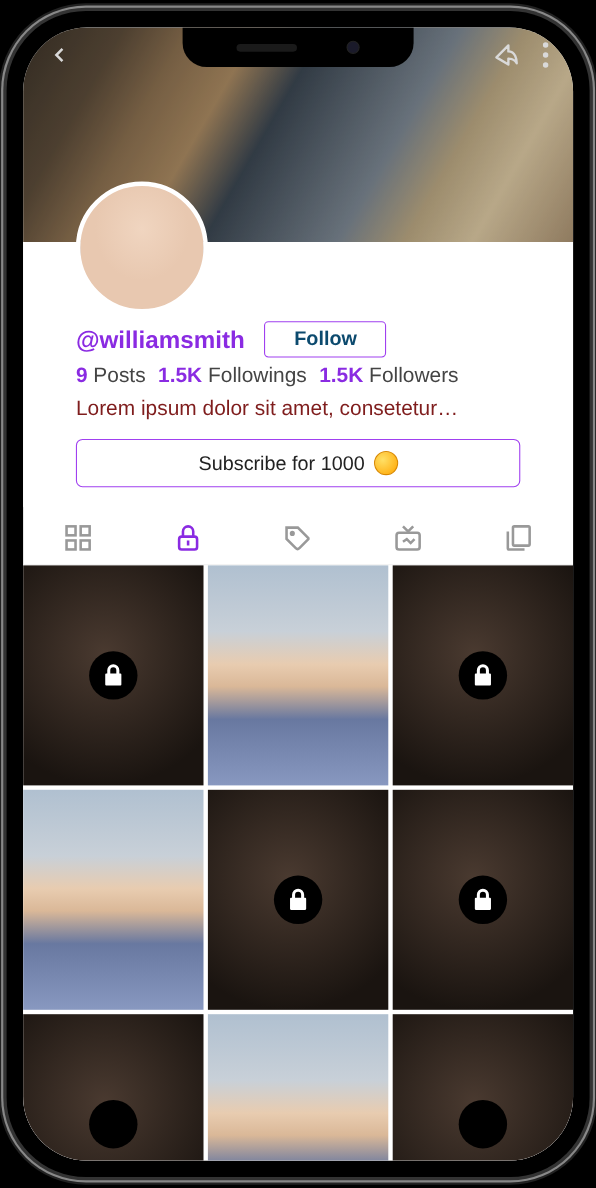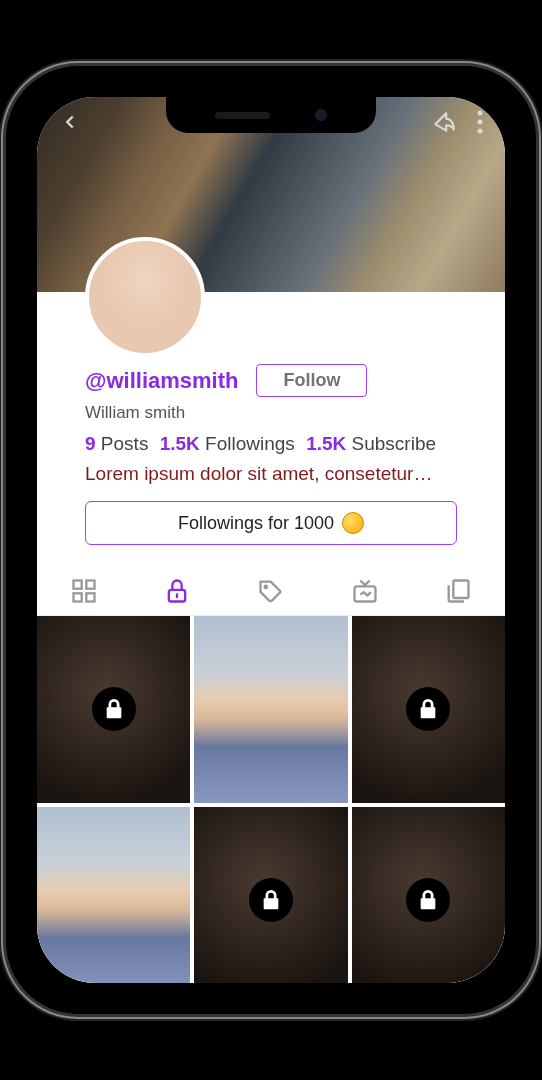--- a/index.html
+++ b/index.html
@@ -1,30 +1,30 @@
 <!DOCTYPE html>
 <html><head>
 <meta charset="utf-8">
 <style>
 *{margin:0;padding:0;box-sizing:border-box}
 body{background:#000;display:flex;justify-content:center;align-items:center;min-height:1080px;font-family:-apple-system,Helvetica,Arial,sans-serif}
-.phone{width:530px;height:948px;background:#000;border-radius:72px;padding:31px;position:relative;box-shadow:0 0 0 3px #333,0 0 0 5px #888,0 0 0 7px #222}
+.phone{width:530px;height:1060px;background:#000;border-radius:72px;padding:15px;position:relative;box-shadow:0 0 0 3px #333,0 0 0 5px #888,0 0 0 7px #222}
 .screen{width:100%;height:100%;background:#fff;border-radius:58px;overflow:hidden;position:relative}
 .notch{position:absolute;top:0;left:50%;transform:translateX(-50%);width:210px;height:36px;background:#000;border-radius:0 0 22px 22px;z-index:100;display:flex;justify-content:center;align-items:center;gap:45px}
 .speaker{width:55px;height:7px;background:#1a1a1a;border-radius:4px}
 .camera{width:12px;height:12px;background:#1a1a2a;border-radius:50%;border:1px solid #222}
 .cover{height:195px;background:linear-gradient(120deg,#3a3228 0%,#5a4a38 15%,#8a6f4f 25%,#a88860 35%,#3a4550 45%,#5a6570 55%,#7a8590 65%,#b8a580 75%,#d8c5a0 85%,#a89070 100%);position:relative;filter:brightness(0.85)}
 .topbar{position:absolute;top:12px;left:0;right:0;display:flex;justify-content:space-between;align-items:center;padding:0 22px;z-index:10}
 .topbar-left,.topbar-right{display:flex;align-items:center;gap:20px}
 .icon-btn{cursor:pointer;color:#fff;display:flex;align-items:center;justify-content:center}
 .avatar{position:absolute;top:140px;left:48px;width:120px;height:120px;border-radius:50%;background:radial-gradient(ellipse 38% 42% at 50% 35%,#f0d5c0 0%,#e8c8b0 100%),linear-gradient(180deg,#b8987a 0%,#e0c8a8 40%,#6878a0 60%,#8898c0 100%);border:4px solid #fff;z-index:5}
 .info{padding:72px 48px 18px 48px;background:#fff}
 .handle-row{display:flex;align-items:center;gap:18px;margin-bottom:6px}
 .handle{font-size:22px;font-weight:700;color:#8a2be2}
-.follow-btn{border:1.5px solid #a040f0;color:#737373;background:#fff;padding:5px 26px;border-radius:4px;font-size:18px;font-weight:600;cursor:pointer}
+.follow-btn{border:1.5px solid #a040f0;color:#0c4a6e;background:#fff;padding:5px 26px;border-radius:4px;font-size:18px;font-weight:600;cursor:pointer}
 .name{font-size:17px;color:#555;margin-bottom:10px}
 .stats{font-size:19px;margin-bottom:8px}
 .stat-n{color:#8a2be2;font-weight:700}
 .stat-l{color:#444;margin-right:6px}
 .bio{font-size:19px;color:#7f1d1d;margin-bottom:16px}
 .actions{display:flex;gap:14px}
 .act-btn{flex:1;border:1.5px solid #a040f0;background:#fff;padding:10px;border-radius:6px;font-size:18px;font-weight:500;color:#222;cursor:pointer;display:flex;justify-content:center;align-items:center;gap:8px}
 .coin{width:22px;height:22px;border-radius:50%;background:radial-gradient(circle at 35% 35%,#ffe066,#ffa500);border:1.5px solid #d88800}
 .tabs{display:flex;justify-content:space-around;padding:14px 0 10px;border-bottom:1px solid #eee}
 .tab{cursor:pointer;color:#999;display:flex;align-items:center}
@@ -71,33 +71,32 @@
   </div>
 </div>
 
 <div class="avatar"></div>
 
 <div class="info">
   <div class="handle-row">
     <span class="handle">@williamsmith</span>
     <button class="follow-btn">Follow</button>
   </div>
-  <div class="name">William smith</div>
   <div class="stats">
     <span class="stat-n">9</span>
     <span class="stat-l">Posts</span>
     <span class="stat-n">1.5K</span>
     <span class="stat-l">Followings</span>
     <span class="stat-n">1.5K</span>
-    <span class="stat-l">Subscribe</span>
+    <span class="stat-l">Followers</span>
   </div>
   <div class="bio">Lorem ipsum dolor sit amet, consetetur…</div>
   <div class="actions">
     <button class="act-btn">
-      <span>Followings for 1000</span>
+      <span>Subscribe for 1000</span>
       <span class="coin"></span>
     </button>
   </div>
 </div>
 
 <div class="tabs">
   <div class="tab">
     <svg width="28" height="28" viewBox="0 0 24 24" fill="none" stroke="currentColor" stroke-width="2">
             <rect x="3" y="3" width="7" height="7"></rect>
             <rect x="14" y="3" width="7" height="7"></rect>

